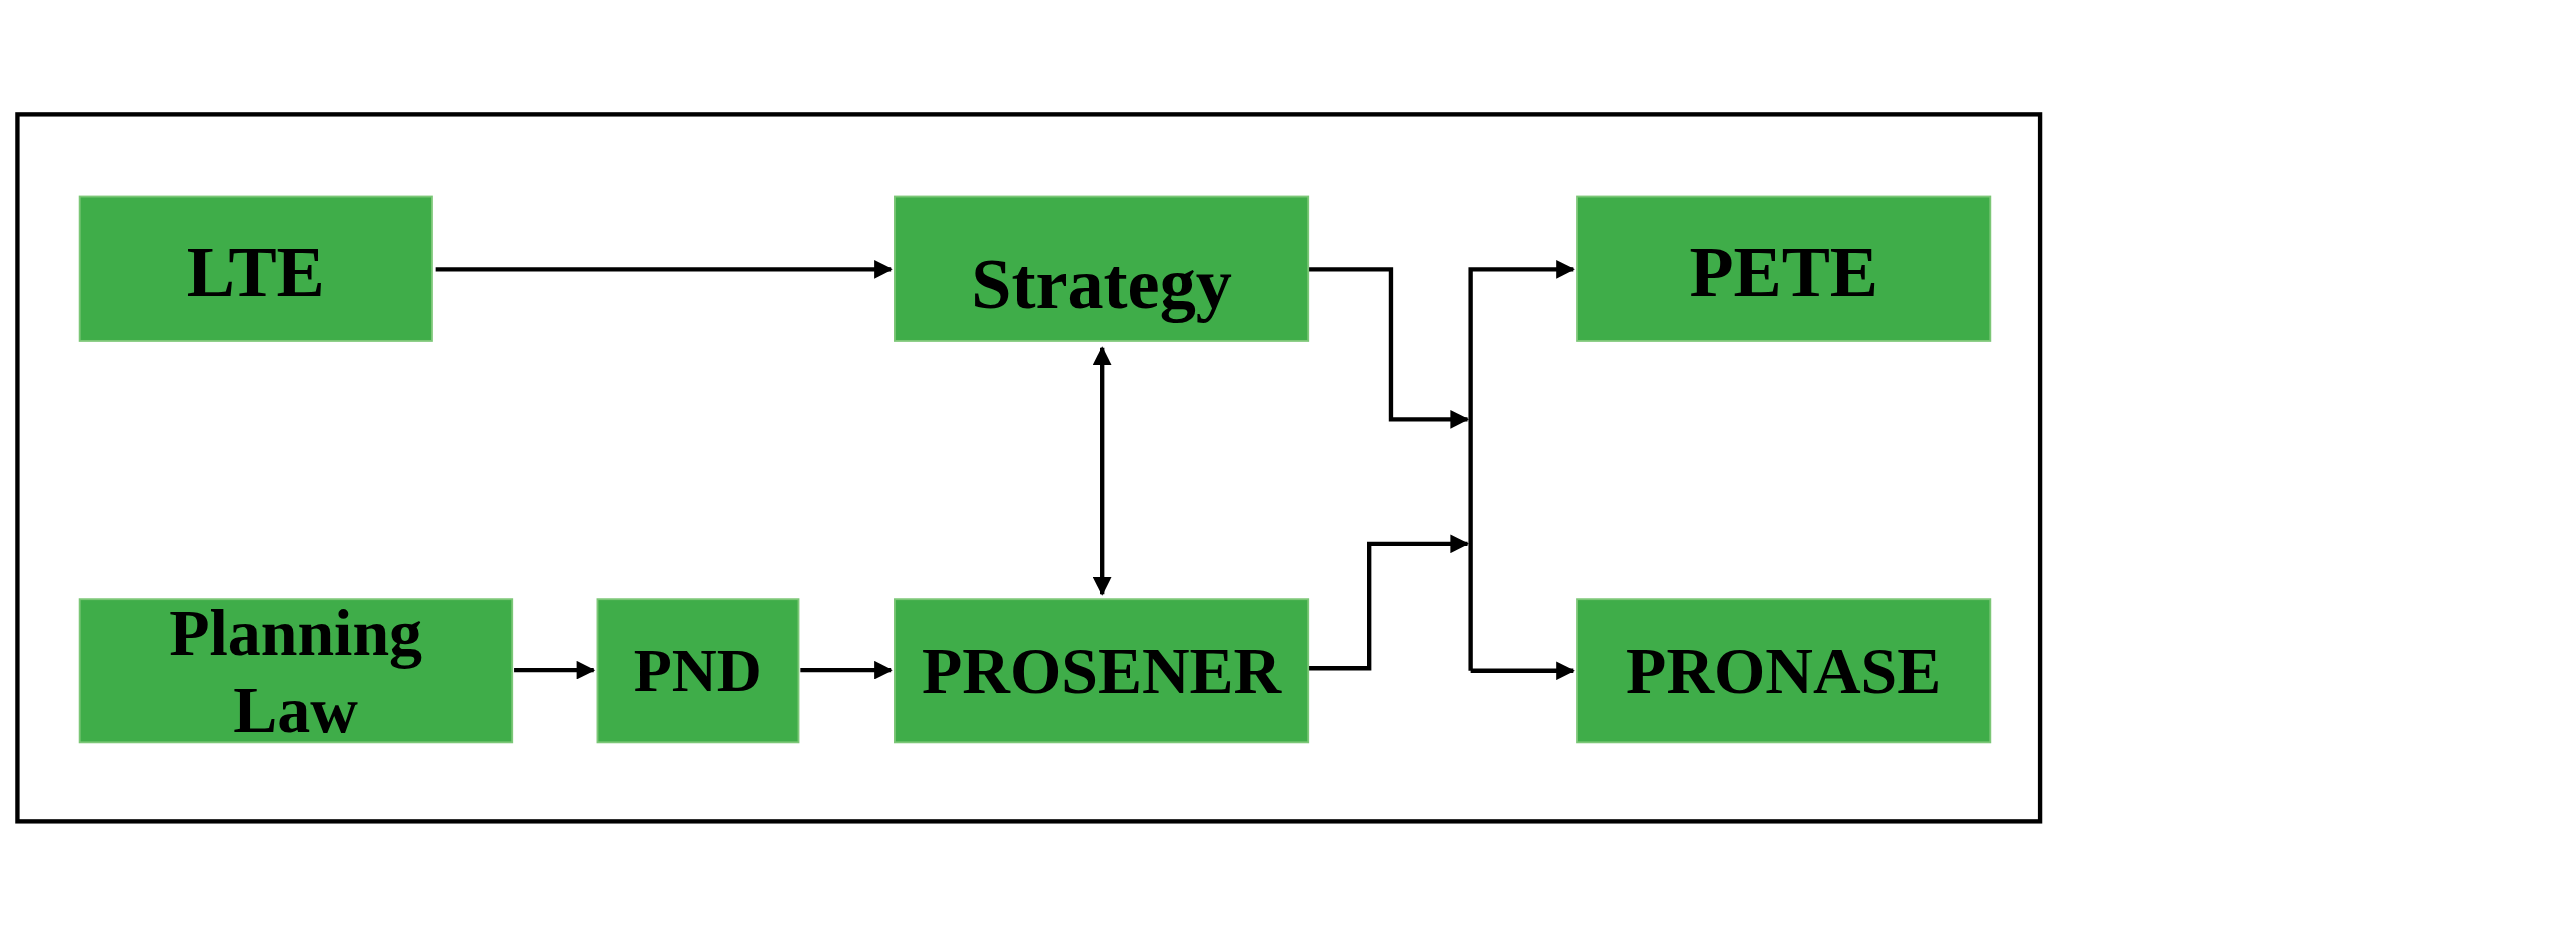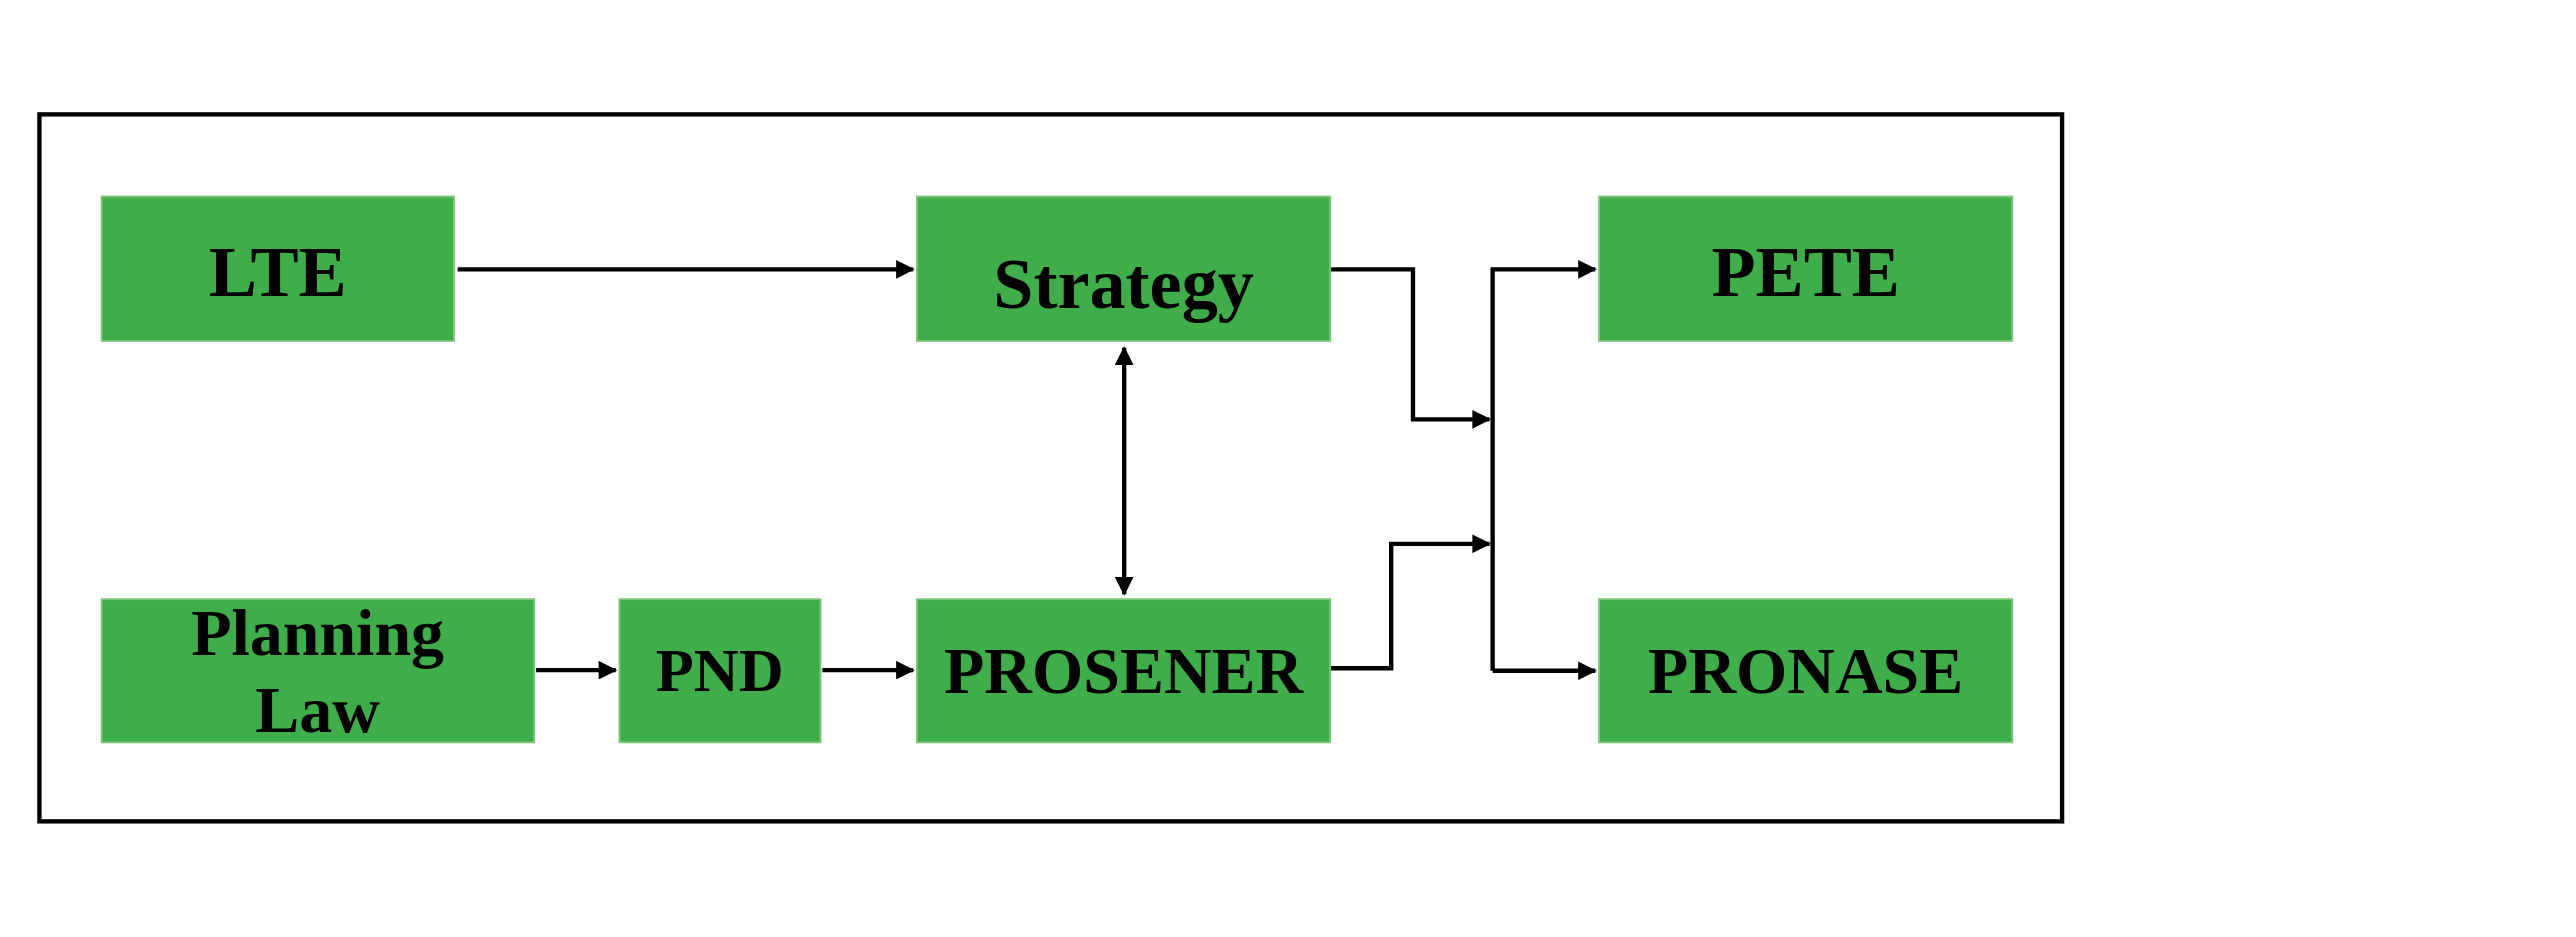--- a/index.html
+++ b/index.html
@@ -1,16 +1,16 @@
 <!DOCTYPE html>
 <html style="font-size:12.5px"><head>
 <meta charset="utf-8">
 <style>
   html,body{margin:0;padding:0;background:#ffffff;}
-  .stage{position:relative;width:2060px;height:937px;background:#ffffff;overflow:hidden;padding-left:22px;}
+  .stage{position:relative;width:2060px;height:937px;background:#ffffff;overflow:hidden;}
   svg{display:block;width:100%;height:100%;}
   .frame{fill:none;stroke:#000000;stroke-width:7;}
   .node-rect{fill:#3fad49;stroke:#7cc777;stroke-width:3;}
   .edge{fill:none;stroke:#000000;stroke-width:7;stroke-linecap:butt;stroke-linejoin:miter;}
   .ah{fill:#000000;}
   .lbl{font-family:"Liberation Serif","DejaVu Serif",serif;font-weight:700;fill:#000000;text-anchor:middle;}
   .lbl-top{font-size:116px;}
   .lbl-big{font-size:106px;}
   .lbl-pnd{font-size:100px;}
 </style>

